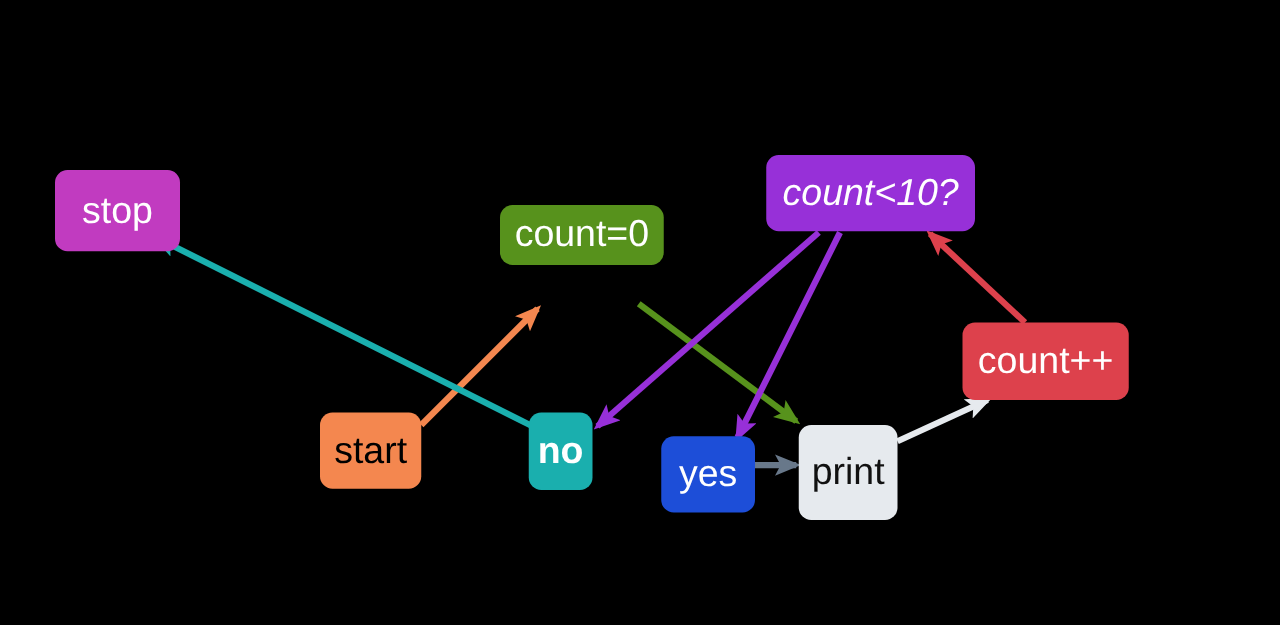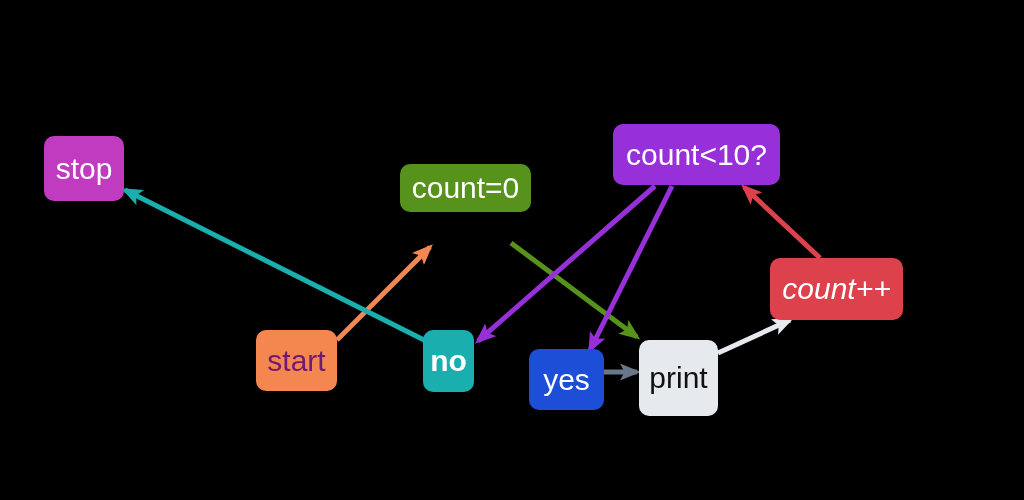--- a/index.html
+++ b/index.html
@@ -43,34 +43,34 @@
       </defs>
       <line x1="337" y1="340" x2="430" y2="247" stroke="#F4874F" stroke-width="5" stroke-linecap="butt" marker-end="url(#ah-0)"></line>
       <line x1="511" y1="243" x2="637" y2="337" stroke="#57921C" stroke-width="5" stroke-linecap="butt" marker-end="url(#ah-1)"></line>
       <line x1="655" y1="186" x2="478" y2="341" stroke="#9730D8" stroke-width="5" stroke-linecap="butt" marker-end="url(#ah-2)"></line>
       <line x1="672" y1="186" x2="590" y2="350" stroke="#9730D8" stroke-width="5" stroke-linecap="butt" marker-end="url(#ah-3)"></line>
       <line x1="448" y1="352" x2="125" y2="190" stroke="#1AAFAE" stroke-width="5" stroke-linecap="butt" marker-end="url(#ah-4)"></line>
       <line x1="594" y1="372" x2="637" y2="372" stroke="#68788A" stroke-width="5" stroke-linecap="butt" marker-end="url(#ah-5)"></line>
       <line x1="718" y1="353" x2="790" y2="320" stroke="#E6EAEE" stroke-width="5" stroke-linecap="butt" marker-end="url(#ah-6)"></line>
       <line x1="820" y1="258" x2="744" y2="187" stroke="#DD414C" stroke-width="5" stroke-linecap="butt" marker-end="url(#ah-7)"></line>
     </svg>
-<div class="node" style="left: 44px; top: 136px; width: 80px; height: 65px; background: rgb(193, 59, 192);">
+<div class="node" style="left: 44px; top: 136px; width: 100px; height: 65px; background: rgb(193, 59, 192);">
       <span class="lbl" style="color: rgb(255, 255, 255);">stop</span>
     </div>
     <div class="node" style="left: 400px; top: 164px; width: 131px; height: 48px; background: rgb(87, 146, 28);">
       <span class="lbl" style="color: rgb(255, 255, 255);">count=0</span>
     </div>
-    <div class="node" style="left: 613px; top: 124px; width: 167px; height: 61px; background: rgb(151, 48, 216);">
+    <div class="node" style="left: 613px; top: 124px; width: 167px; height: 61px; background: rgb(151, 48, 216); font-style: italic;">
       <span class="lbl" style="color: rgb(255, 255, 255);">count&lt;10?</span>
     </div>
     <div class="node" style="left: 770px; top: 258px; width: 133px; height: 62px; background: rgb(221, 65, 76);">
-      <span class="lbl" style="color: rgb(255, 255, 255); font-style: italic;">count++</span>
+      <span class="lbl" style="color: rgb(255, 255, 255);">count++</span>
     </div>
     <div class="node" style="left: 256px; top: 330px; width: 81px; height: 61px; background: rgb(244, 135, 79);">
-      <span class="lbl" style="color: #701a75;">start</span>
+      <span class="lbl" style="color: #000000;">start</span>
     </div>
     <div class="node" style="left: 423px; top: 330px; width: 51px; height: 62px; background: rgb(26, 175, 174);">
       <span class="lbl" style="color: rgb(255, 255, 255); font-weight: bold;">no</span>
     </div>
     <div class="node" style="left: 529px; top: 349px; width: 75px; height: 61px; background: #1d4ed8;">
       <span class="lbl" style="color: rgb(255, 255, 255);">yes</span>
     </div>
     <div class="node" style="left: 639px; top: 340px; width: 79px; height: 76px; background: rgb(230, 234, 238);">
       <span class="lbl" style="color: rgb(17, 17, 17);">print</span>
     </div>

